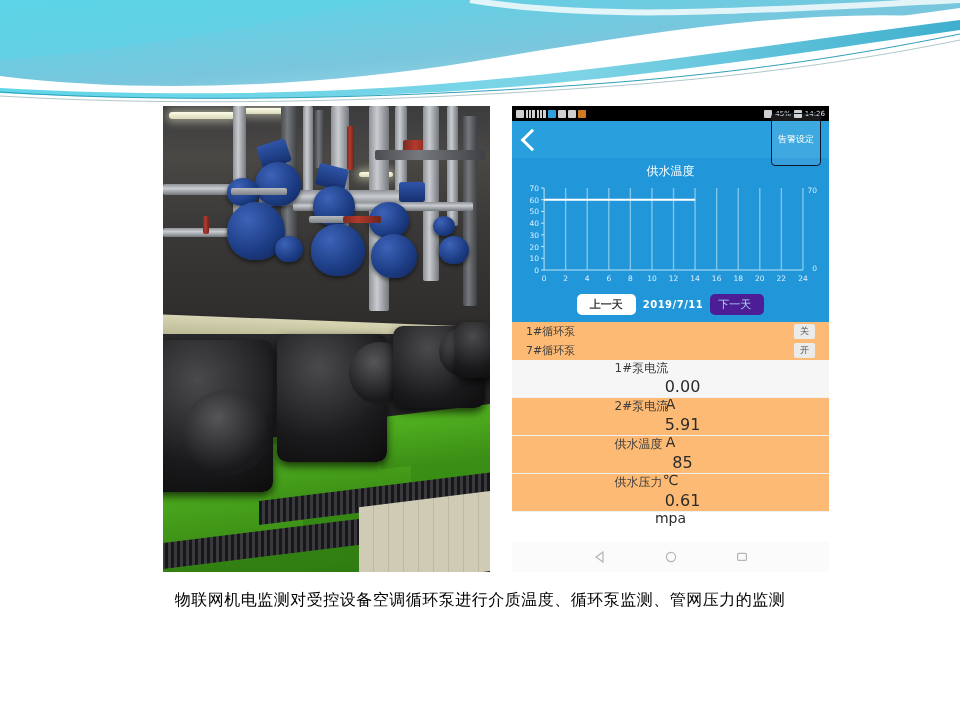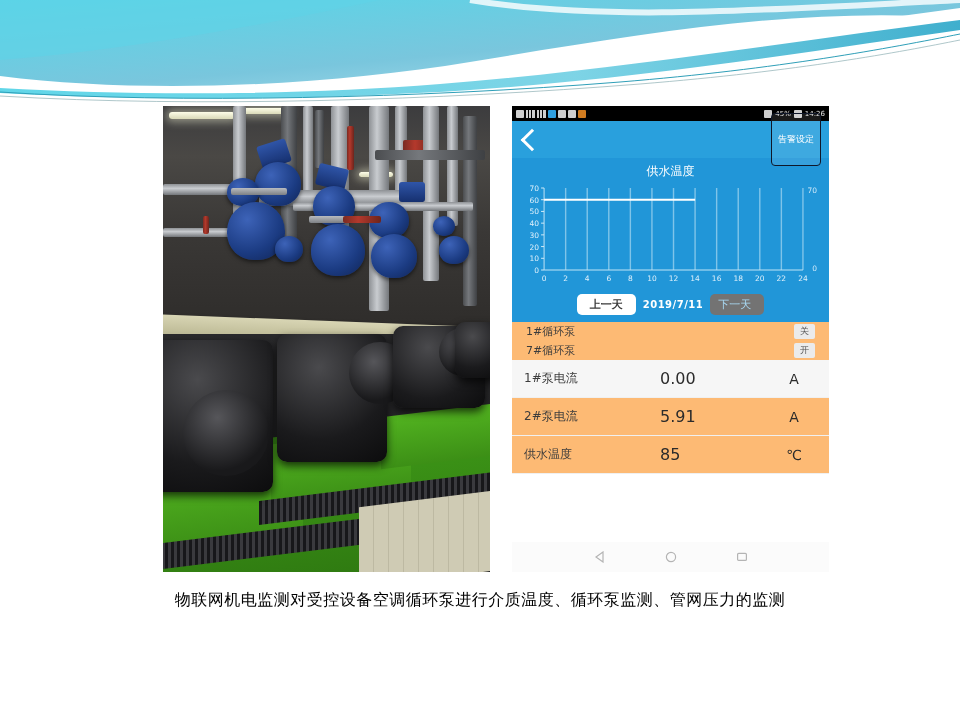--- a/index.html
+++ b/index.html
@@ -104,33 +104,34 @@
   #chartcard{background:#2196d8;padding:2px 0 7px 0;}
   #chart-title{text-align:center;color:#ffffff;font-size:12px;padding:3px 0 2px;}
   #plot-wrap{position:relative;height:108px;margin:0 8px;}
   .plot-svg{display:block;width:100%;height:100%;}
 
   #daynav{display:flex;align-items:center;justify-content:center;gap:7px;margin-top:4px;}
   .daybtn{
     font-size:11px;border-radius:5px;padding:3px 13px;white-space:nowrap;cursor:pointer;
   }
   .daybtn.active{background:#ffffff;color:#3a3a3a;font-weight:bold;}
-  .daybtn.muted{background:#737373;color:#a8d8f2;padding-left:8px;}
+  .daybtn.muted{background:#4c1d95;color:#a8d8f2;padding-left:8px;}
   #daydate{color:#ffffff;font-size:10px;font-weight:bold;letter-spacing:.5px;}
 
   
   #list{background:#fdba74;}
   .pumprow{
     display:flex;align-items:center;padding:1px 14px;height:17px;font-size:11px;color:#3c3c3c;
   }
   .pumprow .nm{flex:1;}
   .pumprow .badge{background:#ebebeb;color:#555;font-size:9px;padding:1px 6px;border-radius:2px;}
   .datarow{
     display:flex;align-items:center;height:37px;padding:0 12px;font-size:12px;color:#3c3c3c;
     border-bottom:1px solid #f0f0f0;
+    flex-direction:column;
   }
   .datarow.alt{background:#f6f6f6;}
   .datarow .lbl{width:112px;}
   .datarow .val{flex:1;text-align:left;font-size:16px;color:#2b2b2b;padding-left:24px;}
   .datarow .unit{width:46px;text-align:center;font-size:14px;color:#2b2b2b;}
 
   #navbar{
     position:absolute;left:0;bottom:0;width:100%;height:30px;background:#fbfbfb;
     display:flex;align-items:center;justify-content:space-around;padding:0 52px;box-sizing:border-box;
   }
@@ -334,20 +335,25 @@
         <div class="datarow">
           <div class="lbl">2#泵电流</div>
           <div class="val">5.91</div>
           <div class="unit">A</div>
         </div>
         <div class="datarow">
           <div class="lbl">供水温度</div>
           <div class="val">85</div>
           <div class="unit">℃</div>
         </div>
+        <div class="datarow">
+          <div class="lbl">供水压力</div>
+          <div class="val">0.61</div>
+          <div class="unit">mpa</div>
+        </div>
       </div>
   </div>
 
   <div id="navbar">
     <span class="nav-ico">
       <svg width="12" height="12" viewBox="0 0 12 12">
           <polygon points="9,1 9,11 2,6" fill="none" stroke="#9a9a9a" stroke-width="1.2"></polygon>
         </svg>
     </span>
     <span class="nav-ico">

